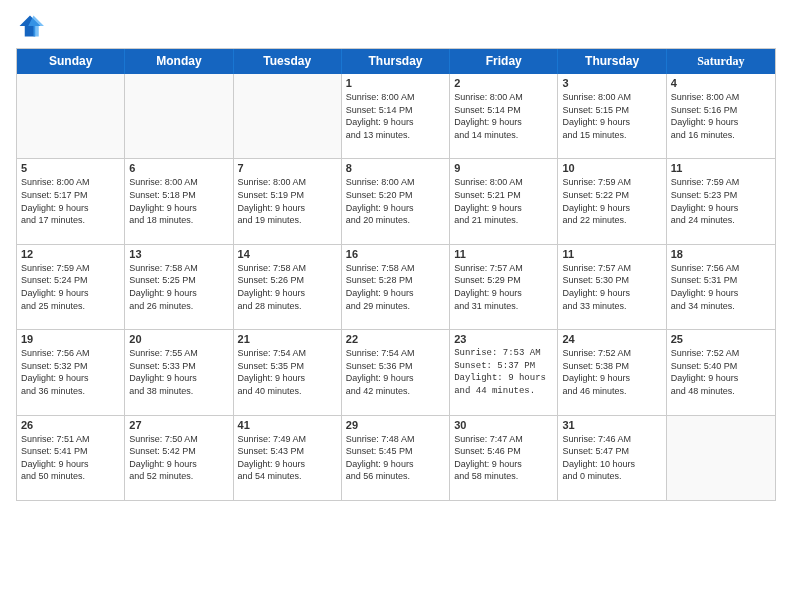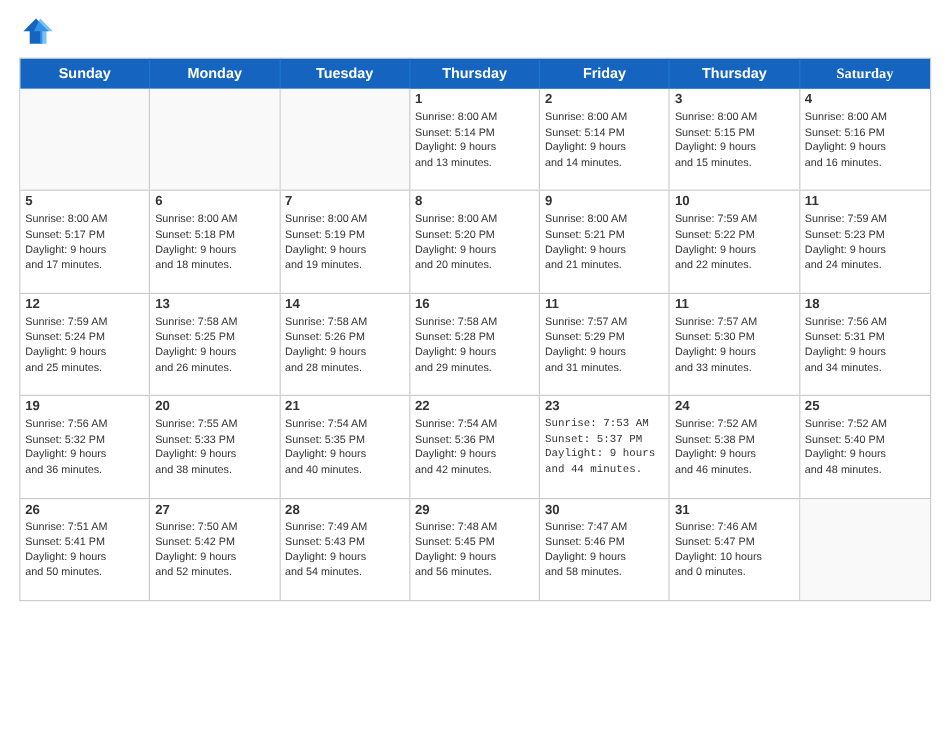--- a/index.html
+++ b/index.html
@@ -342,21 +342,21 @@
 and 50 minutes.</div>
           </div>
           <div class="cal-cell">
             <div class="day-num">27</div>
             <div class="cell-info" style="white-space: pre-line;">Sunrise: 7:50 AM
 Sunset: 5:42 PM
 Daylight: 9 hours
 and 52 minutes.</div>
           </div>
           <div class="cal-cell">
-            <div class="day-num">28</div>
+            <div class="day-num">41</div>
             <div class="cell-info" style="white-space: pre-line;">Sunrise: 7:49 AM
 Sunset: 5:43 PM
 Daylight: 9 hours
 and 54 minutes.</div>
           </div>
           <div class="cal-cell">
             <div class="day-num">29</div>
             <div class="cell-info" style="white-space: pre-line;">Sunrise: 7:48 AM
 Sunset: 5:45 PM
 Daylight: 9 hours

